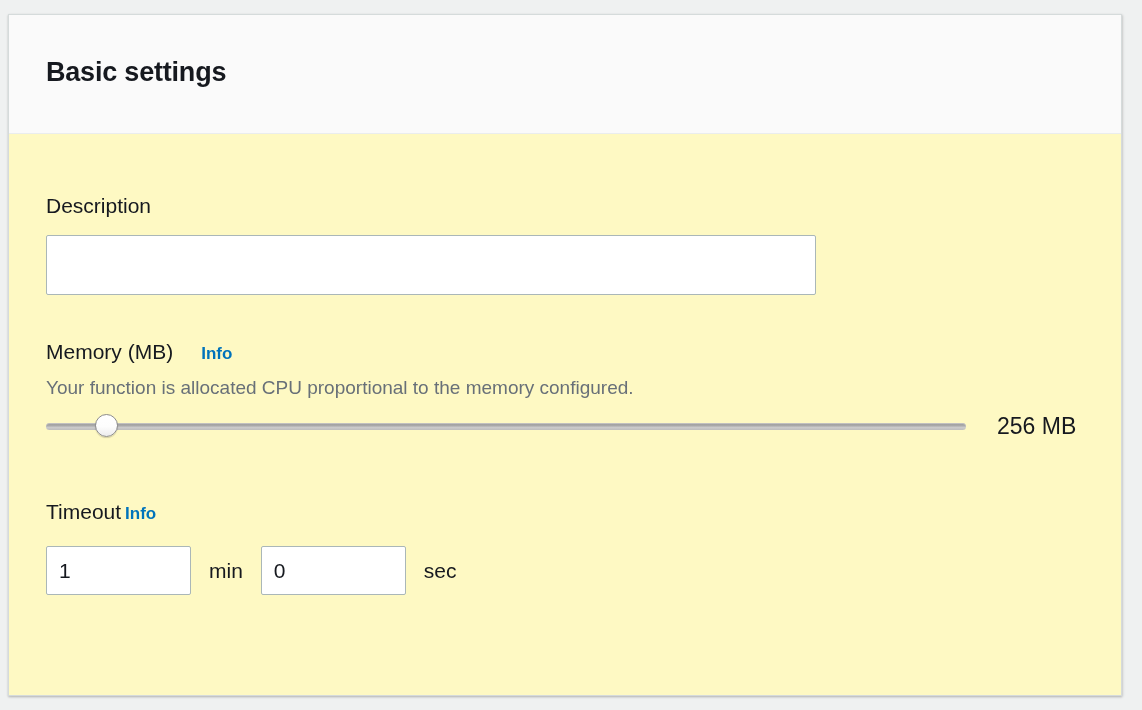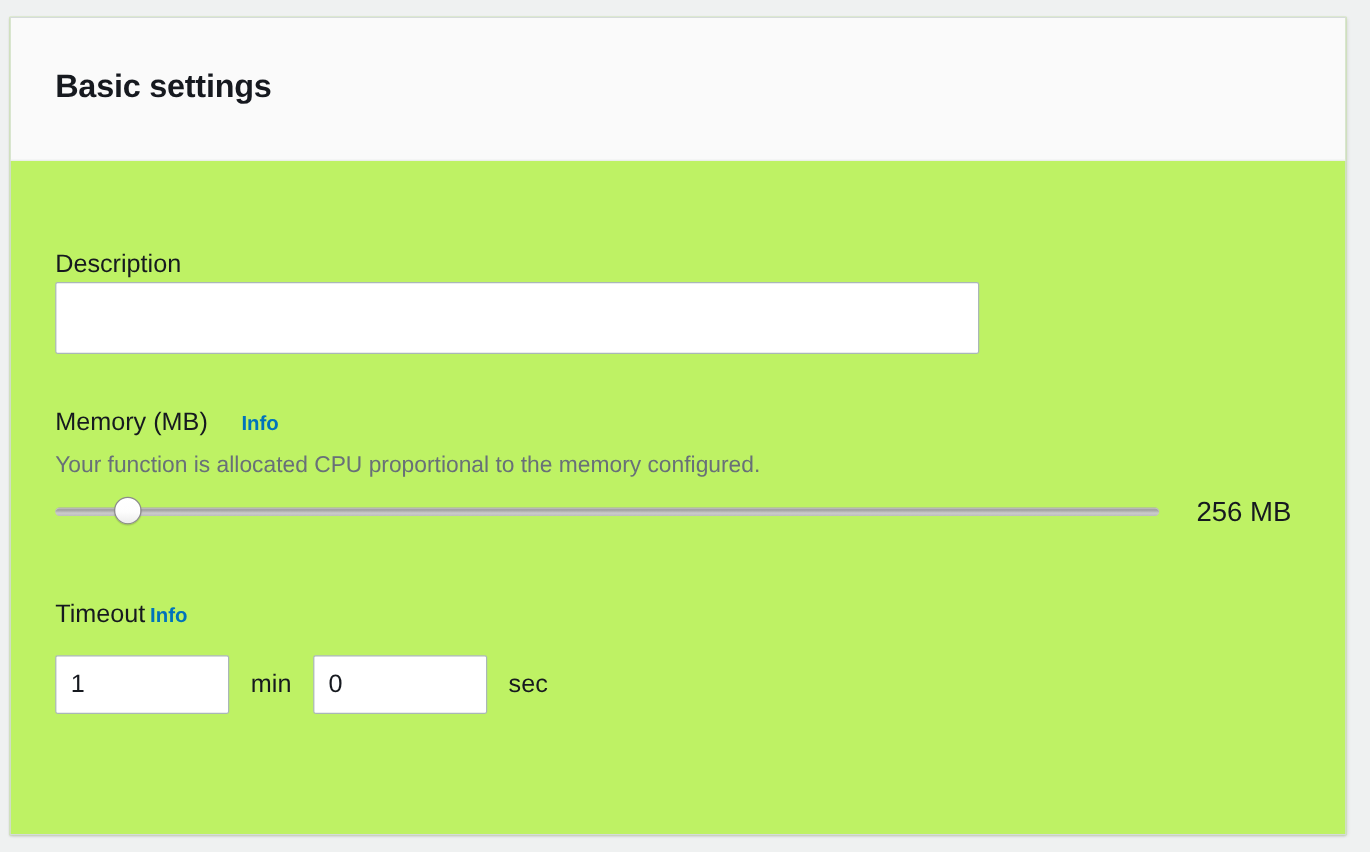--- a/index.html
+++ b/index.html
@@ -14,21 +14,21 @@
     -webkit-font-smoothing: antialiased;
     overflow: hidden;
   }
 
   .panel {
     position: absolute;
     left: 8px;
     top: 14px;
     width: 1114px;
     height: 682px;
-    background: #bef264;
+    background: #fef9c3;
     border: 1px solid #d5dbdb;
     box-shadow: 0 1px 2px rgba(0,0,0,0.18), 1px 1px 3px rgba(0,0,0,0.10);
     box-sizing: border-box;
   }
 
   .panel-header {
     height: 119px;
     background: #fafafa;
     border-bottom: 1px solid #eaeded;
     box-sizing: border-box;
@@ -53,21 +53,20 @@
   }
 
   
   .field-description-label {
     position: absolute;
     left: 37px;
     top: 60px;
     font-size: 21px;
     color: #16191f;
     white-space: nowrap;
-    margin-top: 15px;
   }
 
   .description-input {
     position: absolute;
     left: 37px;
     top: 101px;
     width: 770px;
     height: 60px;
     border: 1px solid #aab7b8;
     border-radius: 2px;

